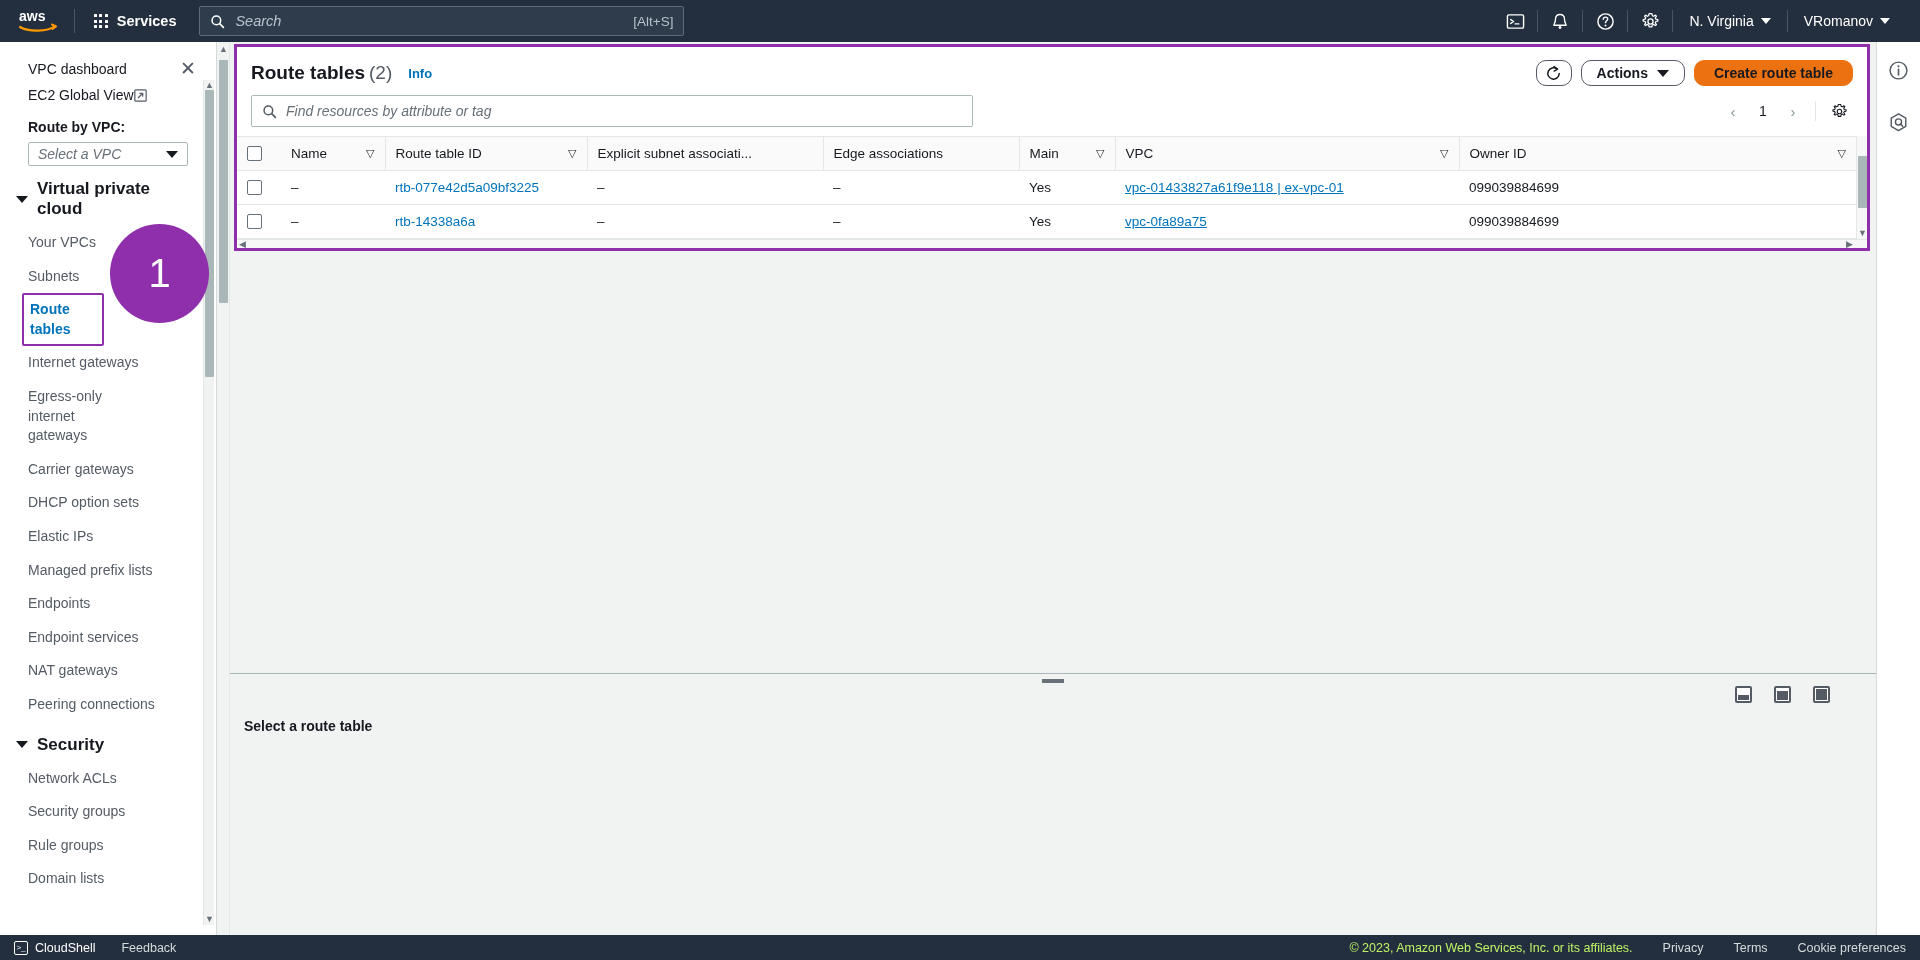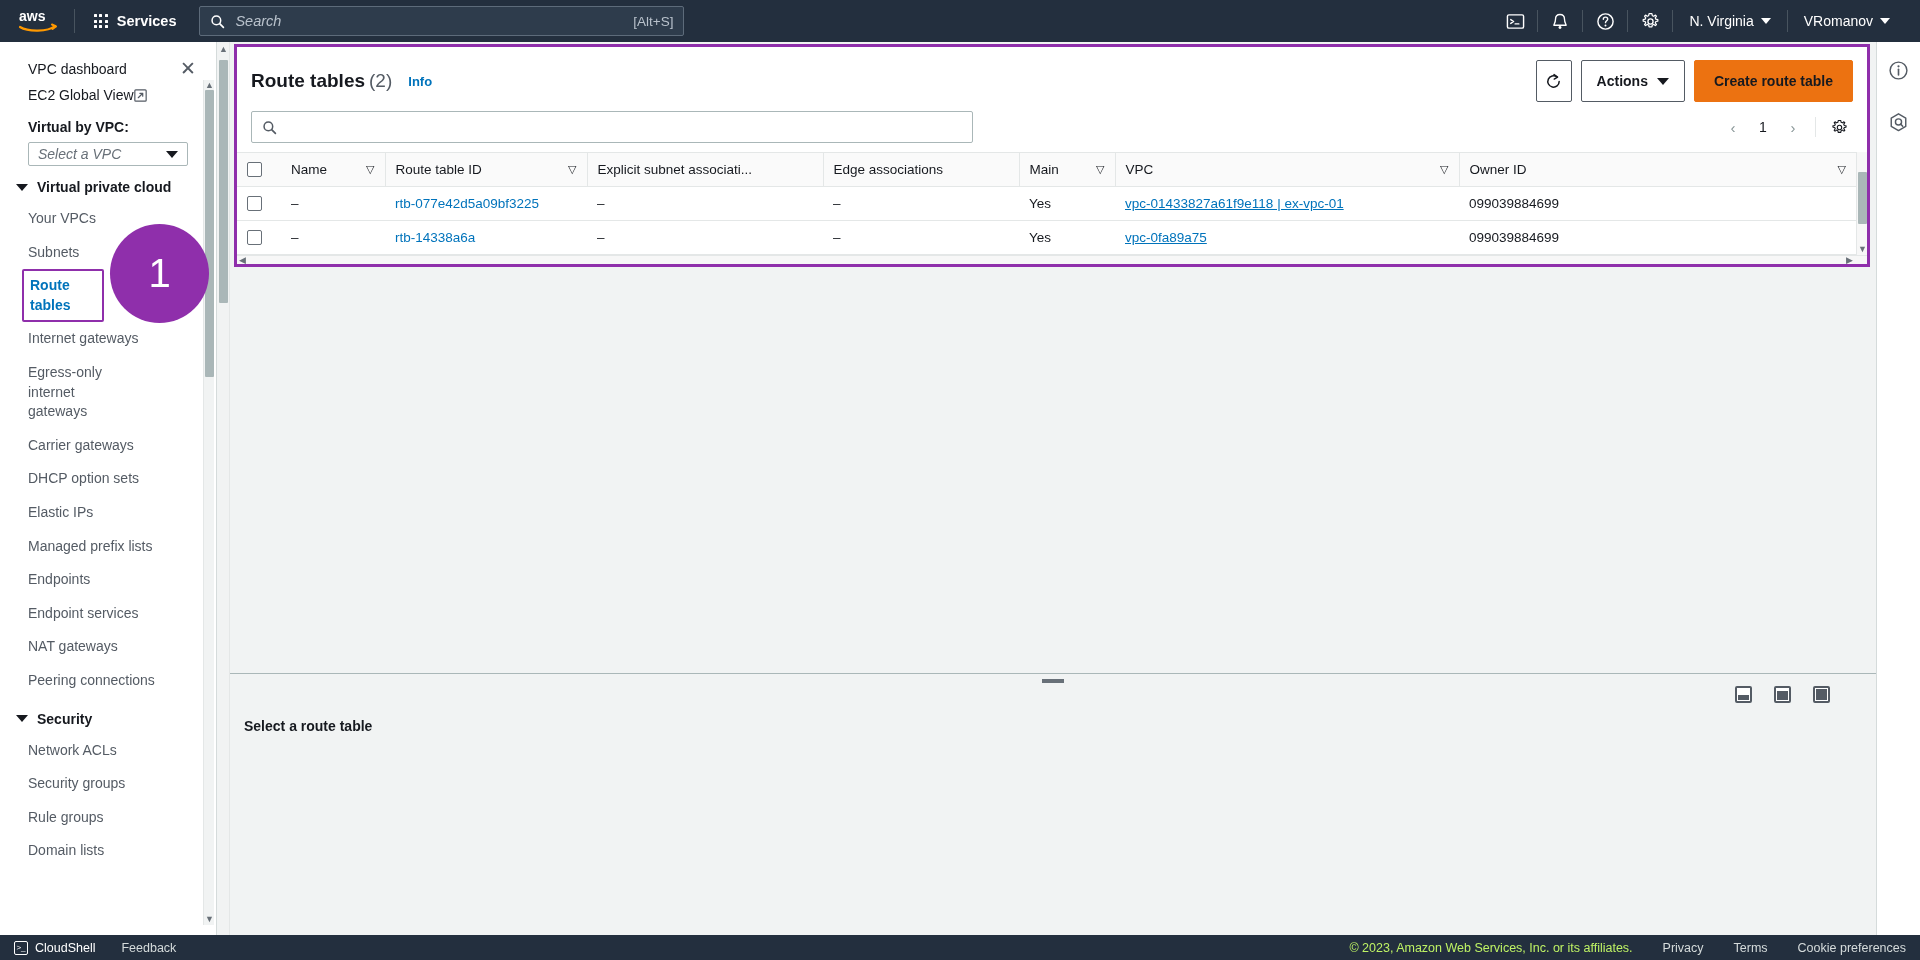--- a/index.html
+++ b/index.html
@@ -65,21 +65,21 @@
   }
   .sb-label { padding: 10px 20px 4px 28px; font-size: 14px; font-weight: bold; color: #16191f; }
   .vpc-select {
     margin: 3px 28px 0 28px; height: 24px; border: 1px solid #aab7b8;
     border-radius: 2px; display: flex; align-items: center; justify-content: space-between;
     padding: 0 9px; font-size: 14px; font-style: italic; color: #687078; cursor: pointer; background:#fff;
   }
   .caret-dk { width:0; height:0; border-left:6px solid transparent; border-right:6px solid transparent; border-top:7px solid #16191f; }
   .sb-group {
     display: flex; align-items: center; gap: 9px;
-    padding: 13px 20px 7px 16px; font-size: 14px; font-weight: bold; color: #16191f; cursor: pointer;
+    padding: 13px 20px 7px 16px; font-size: 17px; font-weight: bold; color: #16191f; cursor: pointer;
   }
   .sb-item {
     padding: 7px 20px 7px 28px; font-size: 14px; color: #545b64; cursor: pointer; line-height: 1.4;
   }
   .sb-item.active {
     color: #0073bb; font-weight: bold;
     border: 2px solid #8f2fab; border-radius: 2px;
     margin: 0 112px 0 22px; padding: 5px 6px 5px 6px; display:inline-block;
   }
   .sb-item-wrap-active { padding-left: 0; }
@@ -116,21 +116,21 @@
   }
   .card { background:#ffffff; }
   .card-head {
     display: flex; align-items: center; padding: 13px 14px 9px 14px;
   }
   .card-title { font-size: 19px; font-weight: bold; color: #16191f; }
   .card-count { font-size: 19px; font-weight: normal; color: #545b64; margin-left: 4px; }
   .info-link { font-size: 13px; color: #0073bb; margin-left: 16px; cursor: pointer; font-weight:bold; }
   .head-actions { margin-left: auto; display: flex; align-items: center; gap: 9px; }
   .btn {
-    height: 42px; border: 1px solid #545b64; border-radius: 2px; background: #ffffff;
+    height: 26px; border: 1px solid #545b64; border-radius: 10px; background: #ffffff;
     font-size: 14px; font-weight: bold; color: #16191f; display: flex; align-items: center;
     justify-content: center; gap: 9px; padding: 0 15px; cursor: pointer;
     font-family: "Liberation Sans", sans-serif;
   }
   .btn-icon { width: 36px; padding: 0; }
   .btn-primary {
     background: #ec7211; border-color: #ec7211; color: #16191f; padding: 0 19px;
   }
   .search-row { padding: 0 14px 9px 14px; display:flex; }
   .find-input {
@@ -298,21 +298,21 @@
       <span class="t">VPC dashboard</span>
       <span class="close-x">✕</span>
     </div>
     <div class="sb-link">
       <span>EC2 Global View</span>
       <svg width="13" height="13" viewBox="0 0 14 14">
         <rect x="0.9" y="0.9" width="12.2" height="12.2" rx="1" stroke="#545b64" stroke-width="1.3" fill="none"></rect>
         <path d="M4.6 9.4 L9.4 4.6 M6.3 4.6 L9.4 4.6 L9.4 7.7" stroke="#545b64" stroke-width="1.3" fill="none" stroke-linecap="round" stroke-linejoin="round"></path>
       </svg>
     </div>
-    <div class="sb-label">Virtual by VPC:</div>
+    <div class="sb-label">Route by VPC:</div>
     <div class="vpc-select">
       <span>Select a VPC</span>
       <span class="caret-dk"></span>
     </div>
 
     <div class="sb-group">
       <span class="caret-dk"></span>
       <span>Virtual private cloud</span>
     </div>
     <div class="sb-item">Your VPCs</div>
@@ -385,20 +385,21 @@
                 </div>
               </div>
             </div>
 
             <div class="search-row">
               <div class="find-input">
                 <svg width="15" height="15" viewBox="0 0 16 16">
                   <circle cx="6.8" cy="6.8" r="4.6" stroke="#545b64" stroke-width="1.6" fill="none"></circle>
                   <line x1="10.3" y1="10.3" x2="14.3" y2="14.3" stroke="#545b64" stroke-width="1.8" stroke-linecap="round"></line>
                 </svg>
+                <input type="text" value="" placeholder="Find resources by attribute or tag" style="">
               </div>
               <div class="pager">
                 <div class="pg-arrow">‹</div>
                 <div class="pg-num">1</div>
                 <div class="pg-arrow">›</div>
                 <div class="pg-sep"></div>
                 <div class="gear-btn">
                   <svg width="17" height="17" viewBox="0 0 20 20">
                     <path d="M10 1.8 l1.5 0 .45 2.1 1.5 .62 1.75-1.25 1.06 1.06 -1.25 1.75 .62 1.5 2.1 .45 0 1.5 -2.1 .45 -.62 1.5 1.25 1.75 -1.06 1.06 -1.75-1.25 -1.5 .62 -.45 2.1 -1.5 0 -1.5 0 -.45-2.1 -1.5-.62 -1.75 1.25 -1.06-1.06 1.25-1.75 -.62-1.5 -2.1-.45 0-1.5 2.1-.45 .62-1.5 -1.25-1.75 1.06-1.06 1.75 1.25 1.5-.62 .45-2.1 z" stroke="#16191f" stroke-width="1.3" fill="none" stroke-linejoin="round"></path>
                     <circle cx="10" cy="10" r="2.6" stroke="#16191f" stroke-width="1.3" fill="none"></circle>

